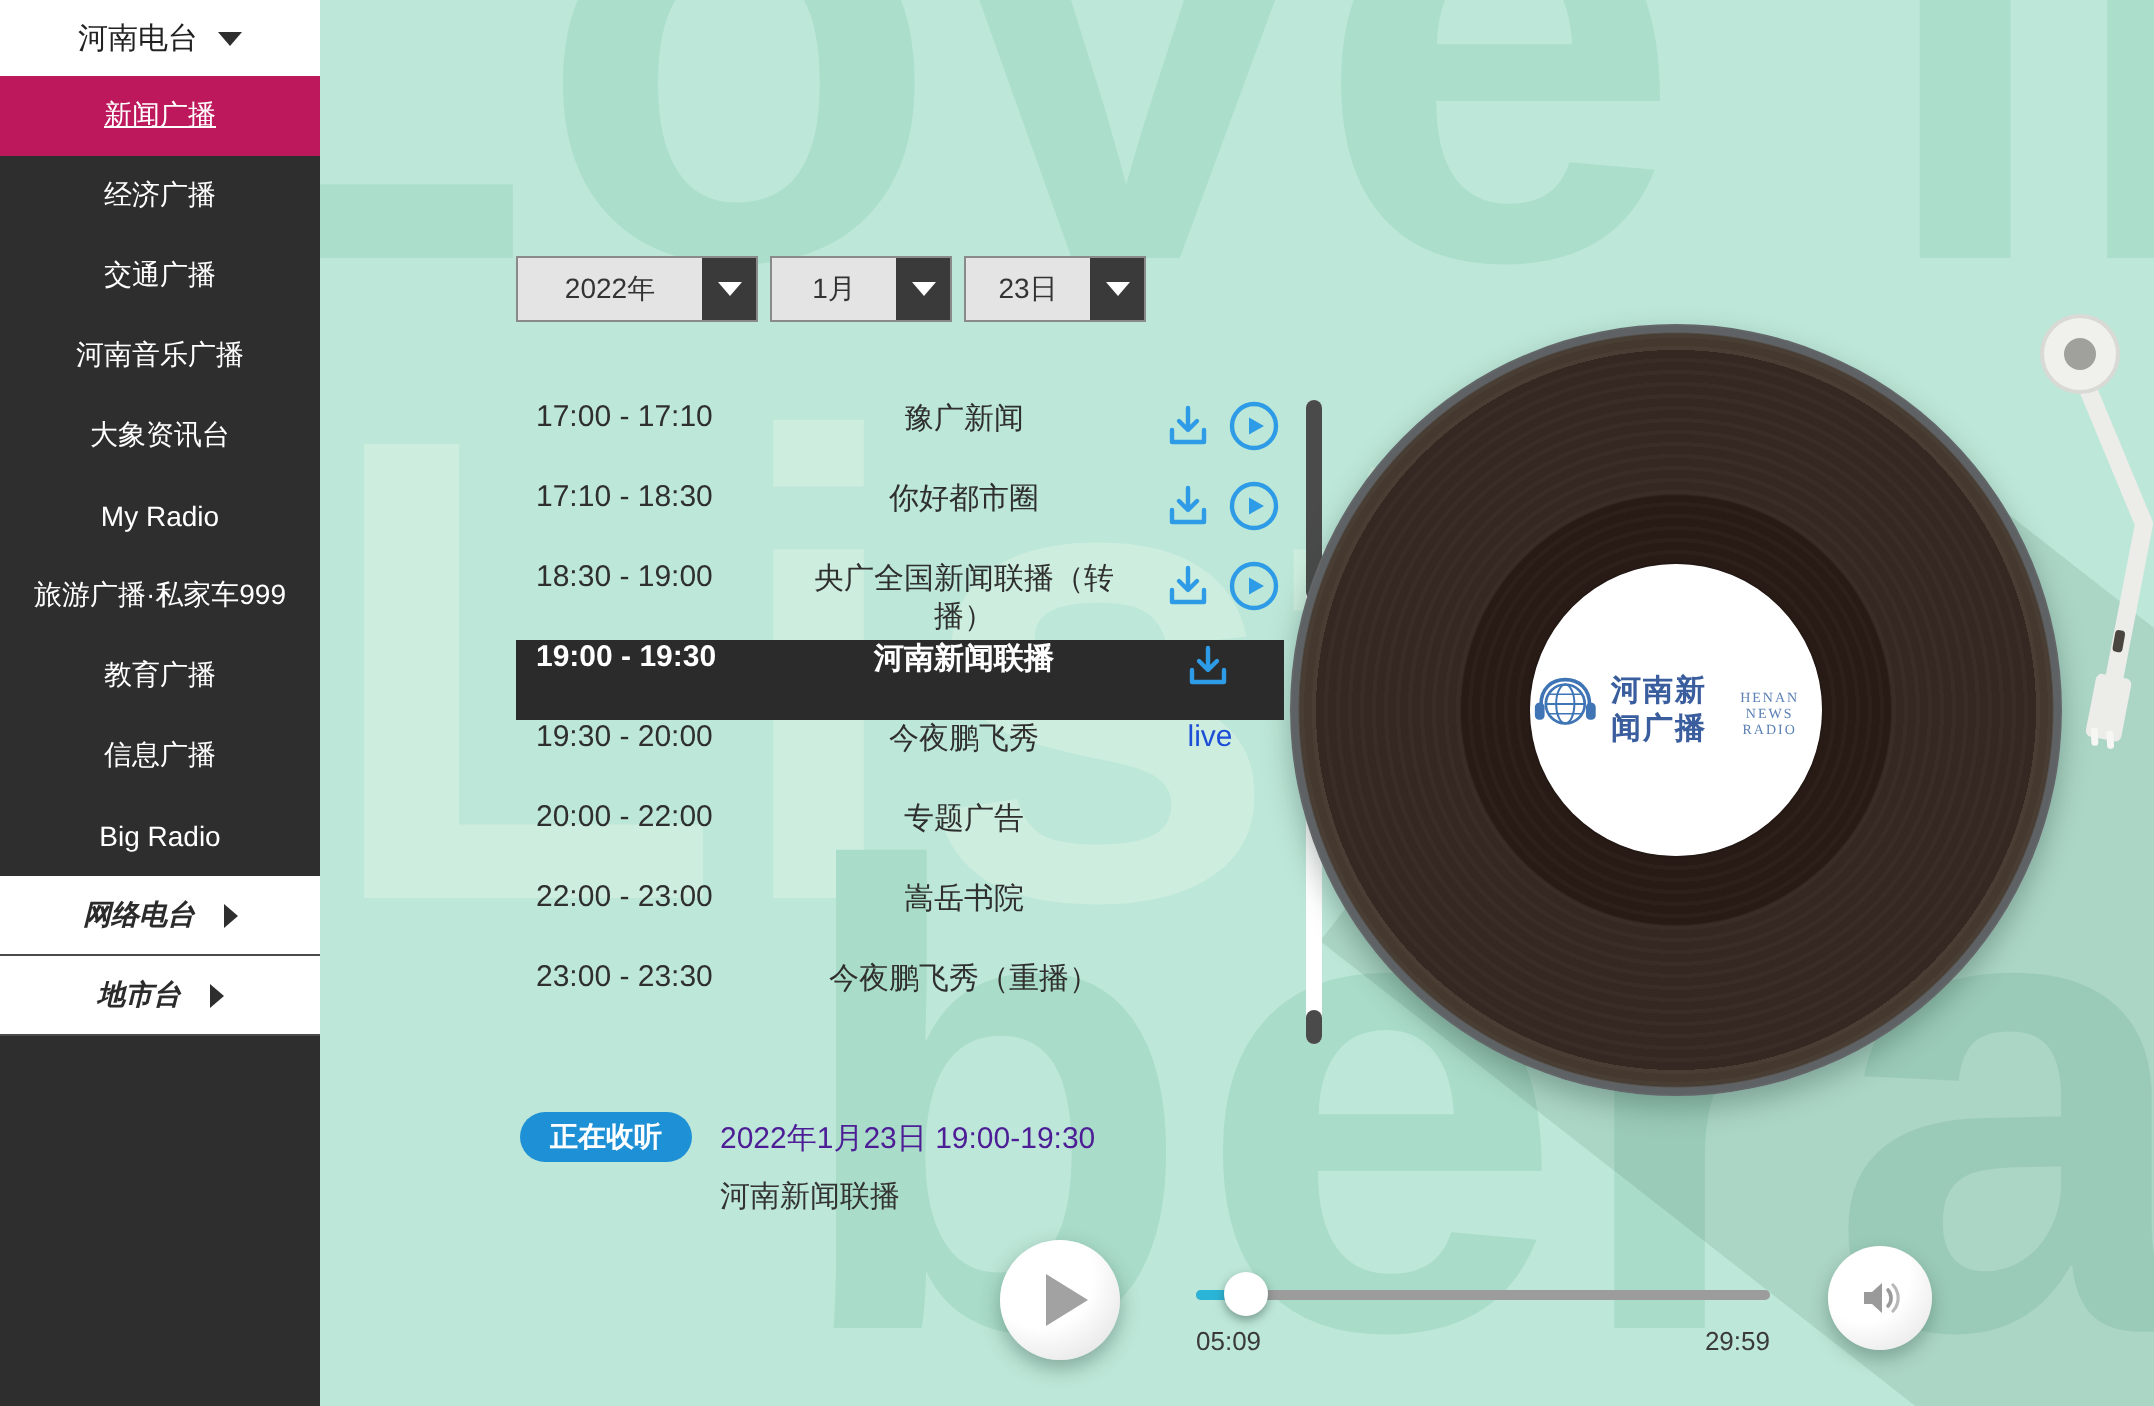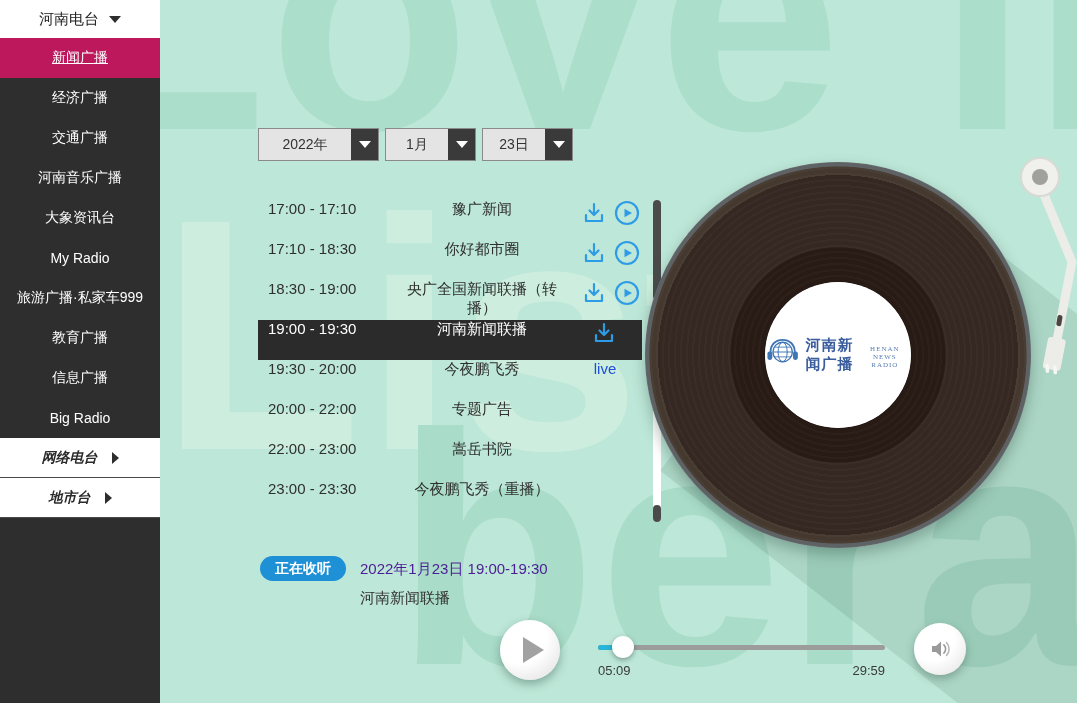--- a/index.html
+++ b/index.html
@@ -62,21 +62,21 @@
   .ds-year .val { width:92px; } .ds-month .val { width:62px; } .ds-day .val { width:62px; }
   .ds-btn { width:27px; background:#3a3a3a; display:flex; align-items:center; justify-content:center; }
   .caret-down-white { width:0; height:0; border-left:6px solid transparent; border-right:6px solid transparent; border-top:7px solid #fff; }
 
   
   .schedule { position:absolute; left:98px; top:200px; width:384px; z-index:10; }
   .srow { height:40px; display:flex; align-items:flex-start; color:#2f2f2f; font-size:15px; cursor:pointer; }
   .srow .stime { width:138px; padding-left:10px; }
   .srow .stitle { flex:1; text-align:center; }
   .srow .sicons { width:74px; display:flex; align-items:center; justify-content:flex-end; gap:7px; padding-right:2px; }
-  .srow.active { background:#2b2b2b; color:#fff; font-weight:normal; }
+  .srow.active { background:#2b2b2b; color:#fff; font-weight:bold; }
   .srow.active .sicons { justify-content:center; }
   .live-tag { width:74px; text-align:center; font-size:15px; color:#1d4ed8; }
   .icon-btn { width:26px; height:26px; display:block; cursor:pointer; }
 
   
   .np-badge { position:absolute; left:100px; top:556px; height:25px; padding:0 15px; background:#1e90d6; color:#fff;
               font-size:14px; font-weight:bold; border-radius:13px; display:flex; align-items:center; z-index:10; }
   .np-datetime { position:absolute; left:200px; top:560px; font-size:15px; color:#4c1d95; z-index:10; }
   .np-program { position:absolute; left:200px; top:589px; font-size:15px; color:#333; z-index:10; }
 

